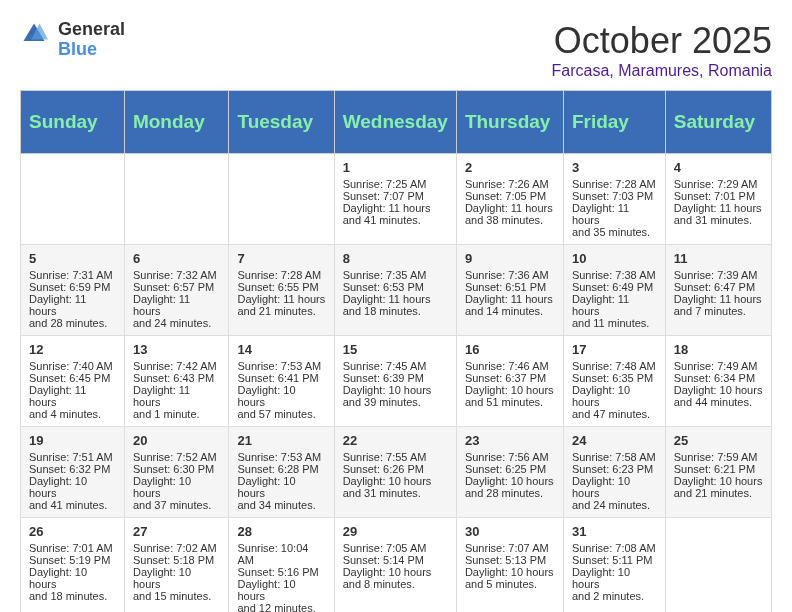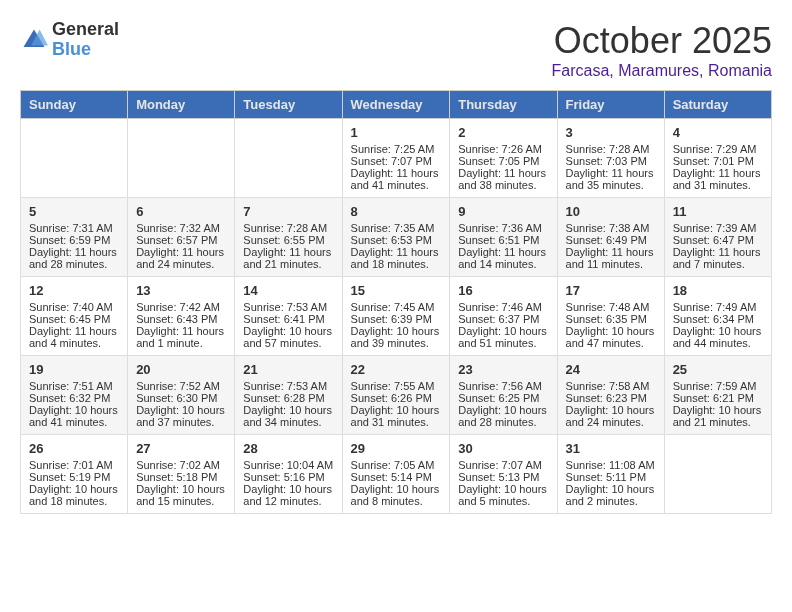--- a/index.html
+++ b/index.html
@@ -11,22 +11,22 @@
       padding: 20px;
     }
     .header {
       display: flex;
       justify-content: space-between;
       align-items: flex-start;
       margin-bottom: 10px;
     }
     .logo {
       display: flex;
-      align-items: center;
-      gap: 4px;
+      align-items: flex-start;
+      gap: 10px;
     }
     .logo-text-general {
       font-size: 18px;
       font-weight: bold;
       color: #333;
     }
     .logo-text-blue {
       font-size: 18px;
       font-weight: bold;
       color: #4a90d9;
@@ -47,24 +47,24 @@
       font-size: 16px;
       color: #4c1d95;
     }
     .calendar {
       width: 100%;
       border-collapse: collapse;
       border: 1px solid #ccc;
     }
     .calendar th {
       background-color: #3a6db5;
-      color: #e5e5e5;
+      color: #86efac;
       text-align: left;
-      padding: 6px 8px;
-      font-size: 13px;
+      padding: 20px 8px;
+      font-size: 19px;
       border: 1px solid #ccc;
     }
     .calendar td {
       vertical-align: top;
       padding: 6px 8px;
       border: 1px solid #ddd;
       font-size: 11px;
       color: #333;
       width: 108px;
       min-height: 80px;
@@ -340,21 +340,21 @@
         </td>
         <td>
           <span class="day-num">30</span>
           <div>Sunrise: 7:07 AM</div>
           <div>Sunset: 5:13 PM</div>
           <div>Daylight: 10 hours</div>
           <div>and 5 minutes.</div>
         </td>
         <td>
           <span class="day-num">31</span>
-          <div>Sunrise: 11:08 AM</div>
+          <div>Sunrise: 7:08 AM</div>
           <div>Sunset: 5:11 PM</div>
           <div>Daylight: 10 hours</div>
           <div>and 2 minutes.</div>
         </td>
         <td class="empty"></td>
       </tr>
     </tbody>
 </table>
 
 </body></html>

